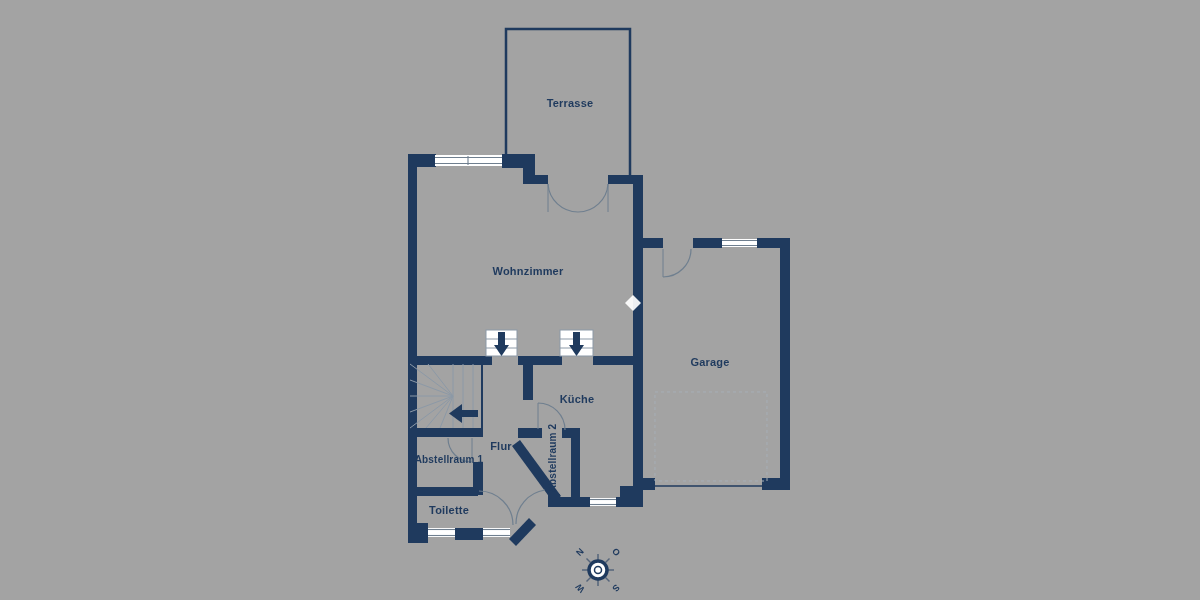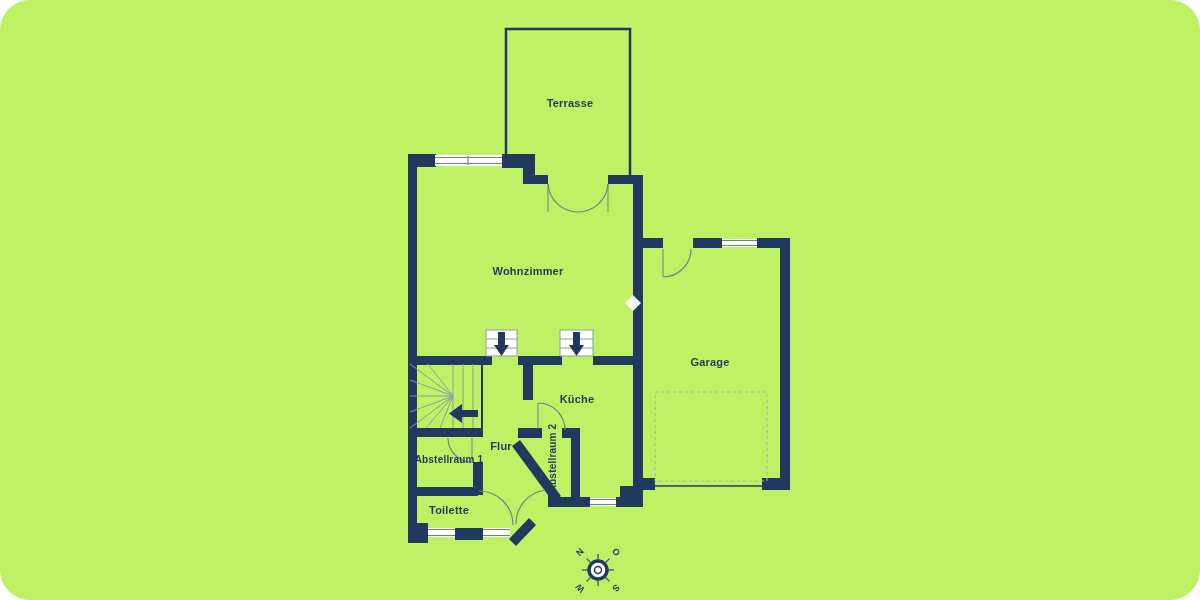--- a/index.html
+++ b/index.html
@@ -1,17 +1,17 @@
 <!DOCTYPE html>
 <html style="--wall: #1f3a5e; --line: #6f7f8f; --stair: #8c99a7; --dash: #a6aeb6; --text: #1f3a5e;"><head>
 <meta charset="utf-8">
 <style>
   html,body{margin:0;padding:0;background:#ffffff;}
-  .stage{position:relative;width:1200px;height:600px;background:#bef264;overflow:hidden;
-         font-family:"Liberation Sans", sans-serif;border-radius:30px;}
+  .stage{position:relative;width:1200px;height:600px;background:#a3a3a3;overflow:hidden;
+         font-family:"Liberation Sans", sans-serif;}
   svg{display:block;}
   .room-label{font-family:"Liberation Sans", sans-serif;font-size:11px;font-weight:bold;
               fill:var(--text,#1f3a5e);letter-spacing:.2px;}
   .room-label.small{font-size:10px;}
   .compass-letter{font-family:"Liberation Sans", sans-serif;font-size:9px;font-weight:bold;
                   fill:var(--text,#1f3a5e);}
   .wall{fill:var(--wall,#1f3a5e);}
   .thinline{stroke:var(--wall,#1f3a5e);fill:none;}
   .arc{stroke:var(--line,#6f7f8f);stroke-width:1.2;fill:none;}
   .leaf{stroke:var(--line,#6f7f8f);stroke-width:1;fill:none;}

